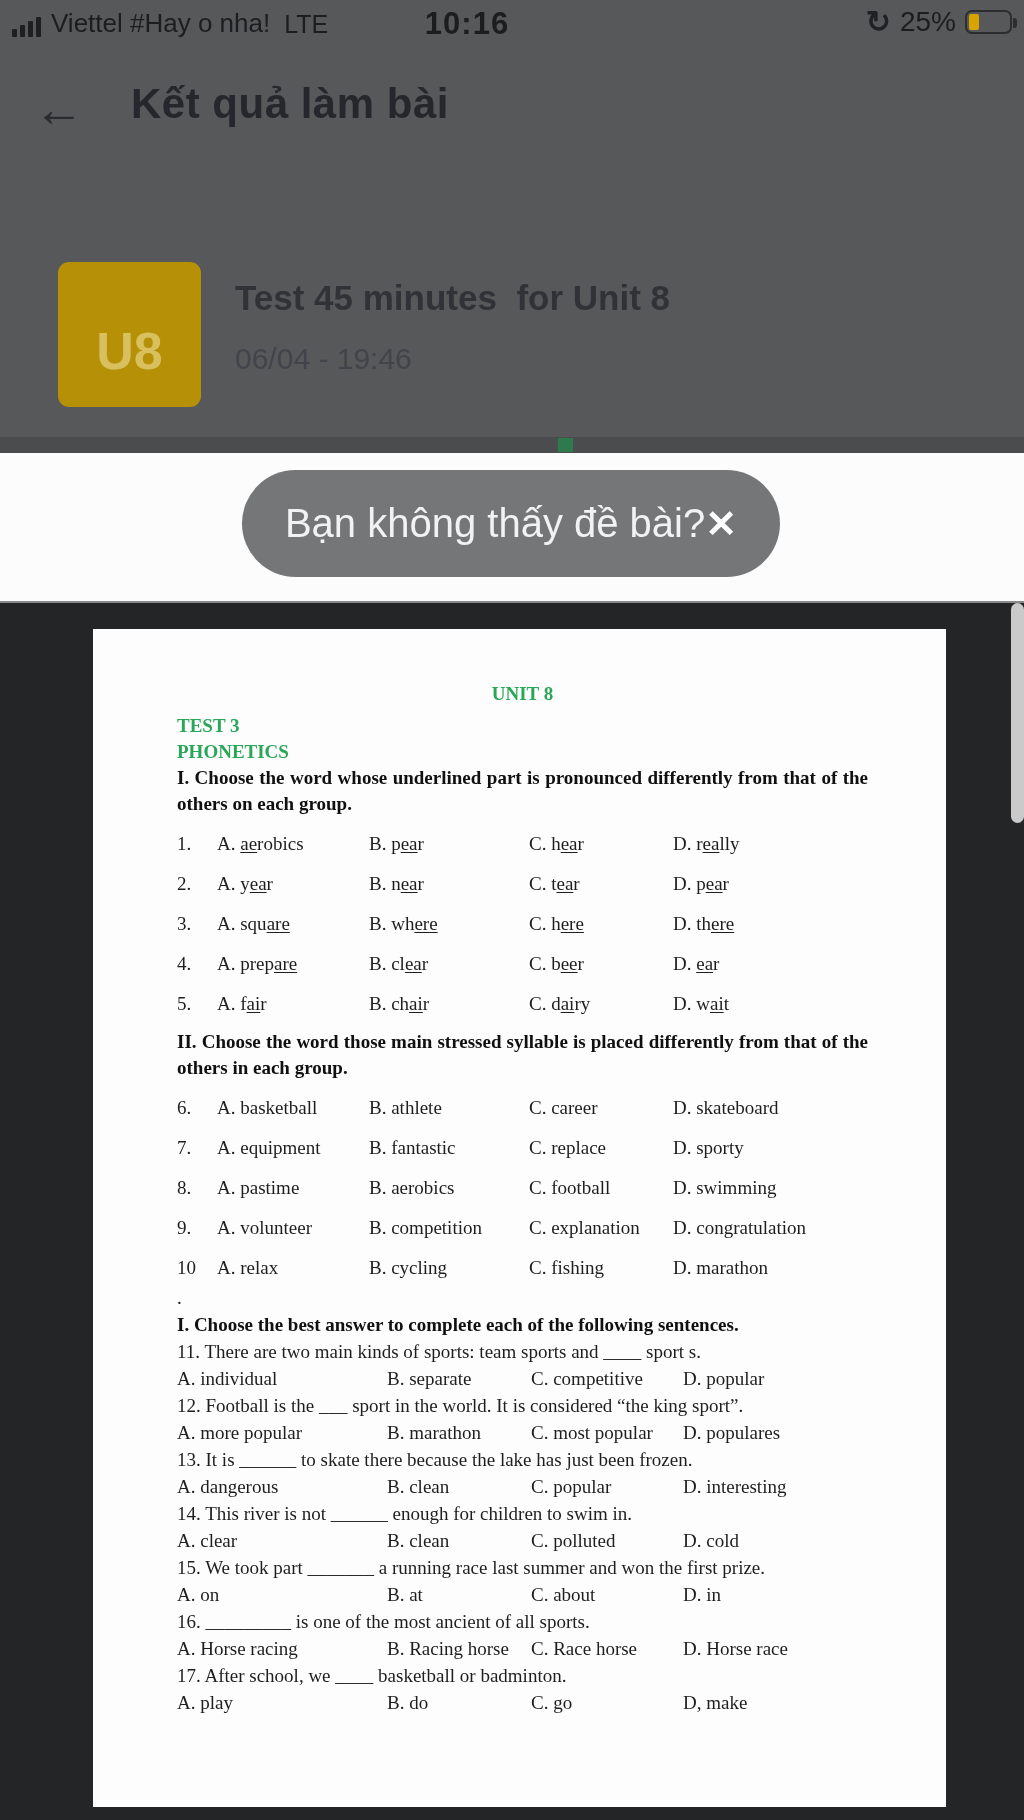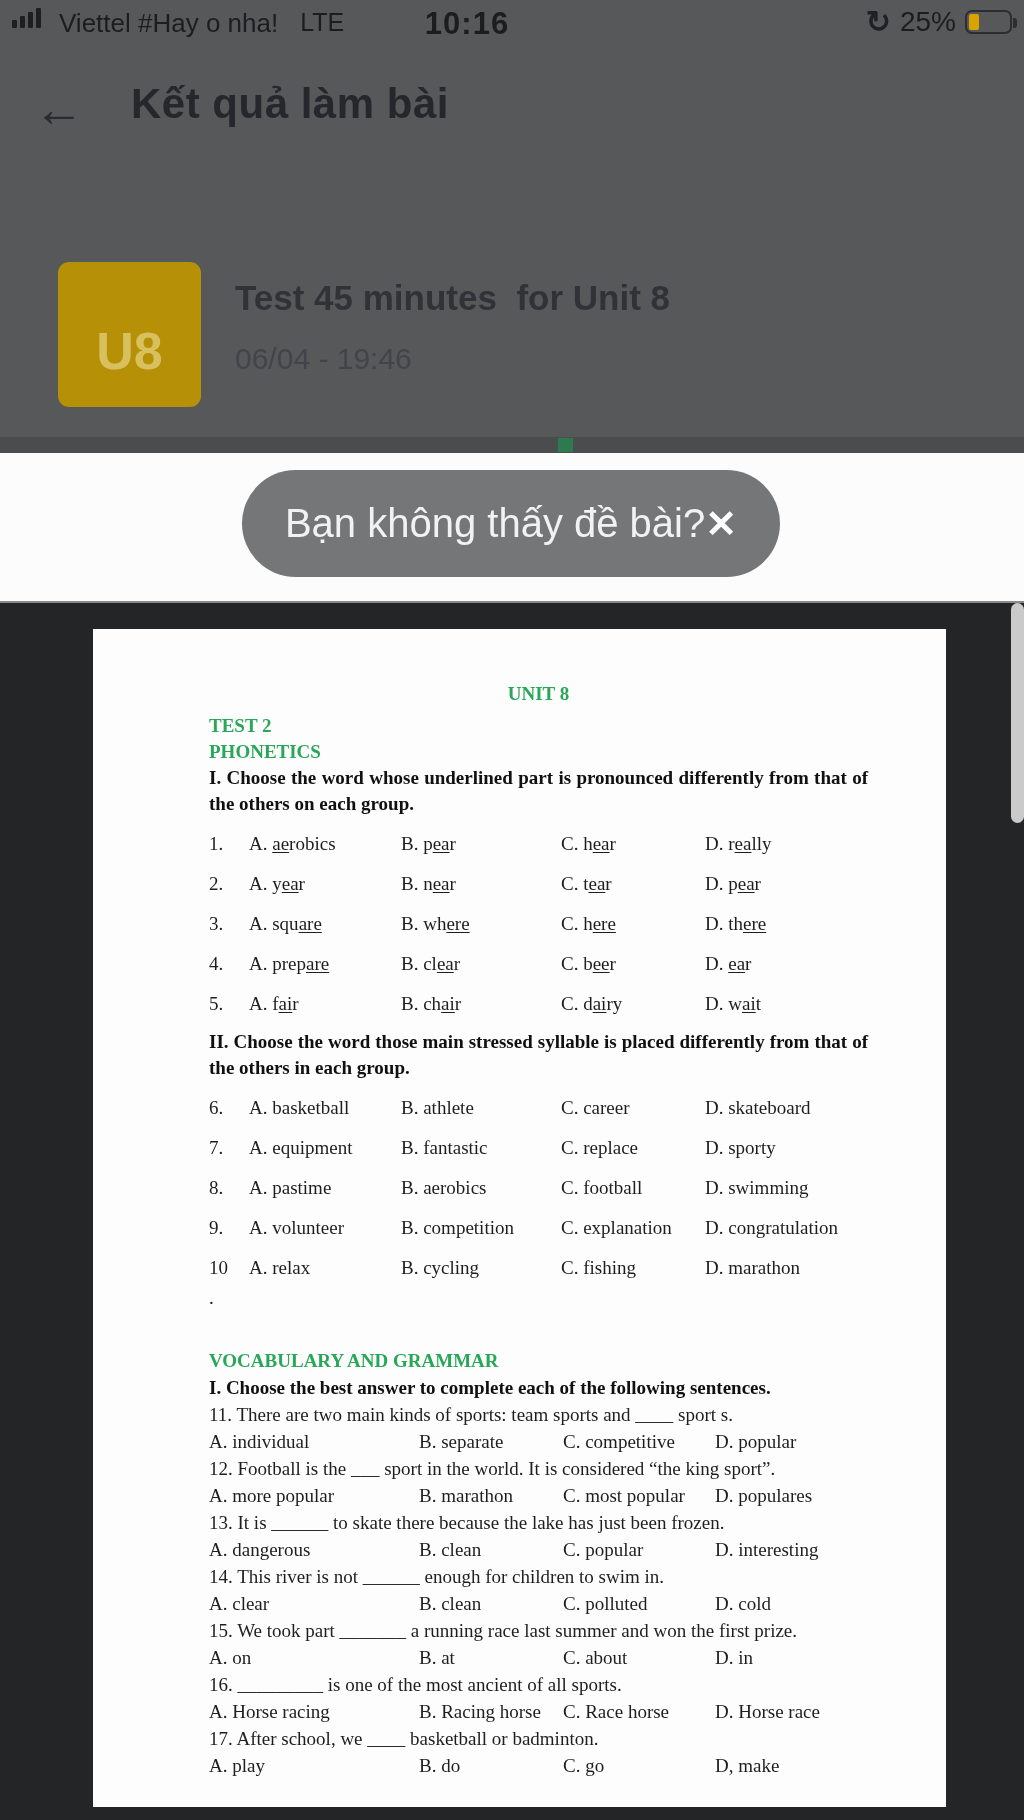--- a/index.html
+++ b/index.html
@@ -8,21 +8,21 @@
     --doc-bg:#242526; --page-bg:#fdfdfd;
   }
   *{margin:0;padding:0;box-sizing:border-box}
   body{width:1024px;height:1820px;overflow:hidden;background:#000;
        font-family:"Liberation Sans",sans-serif;}
   .screen{position:relative;width:1024px;height:1820px}
 
   
   .top-dim{position:relative;width:100%;height:453px;background:var(--dim-bg)}
   .status-bar{position:absolute;top:0;left:0;right:0;height:48px;color:#1c1d1f}
-  .sb-left{position:absolute;left:12px;top:8px;display:flex;align-items:flex-start;gap:18px}
+  .sb-left{position:absolute;left:12px;top:8px;display:flex;align-items:flex-end;gap:10px}
   .sig{display:flex;align-items:flex-end;gap:3px;height:22px;padding-bottom:2px}
   .sig i{display:block;width:5px;background:#1e1f21;border-radius:1px}
   .sig i:nth-child(1){height:8px}.sig i:nth-child(2){height:12px}
   .sig i:nth-child(3){height:16px}.sig i:nth-child(4){height:20px}
   .carrier{font-size:26px}
   .lte{font-size:25px;margin-left:4px}
   .sb-time{position:absolute;left:0;right:90px;top:6px;text-align:center;
            font-size:31px;font-weight:600;letter-spacing:1px}
   .sb-right{position:absolute;right:12px;top:6px;display:flex;align-items:center;gap:9px}
   .rot-icon{font-size:30px;line-height:28px;font-weight:700;color:#202124}
@@ -58,21 +58,21 @@
          align-items:center;justify-content:center;}
   .toast-msg{color:#f2f2f2;font-size:40px}
   .toast-x{color:#ffffff;font-size:38px;font-weight:700;cursor:pointer;line-height:1}
 
   
   .doc-area{position:relative;width:100%;height:1219px;background:var(--doc-bg);
             border-top:2px solid #8a8a8a}
   .doc-scrollbar{position:absolute;right:0;top:0;width:13px;height:220px;
                  background:#cacaca;border-radius:7px;cursor:grab}
   .doc-page{position:absolute;left:93px;top:26px;width:853px;height:1178px;
-            background:var(--page-bg);padding:52px 78px 0 116px;
+            background:var(--page-bg);padding:52px 78px 0 84px;
             font-family:"Liberation Serif",serif;font-size:19px;color:#1e1e1e}
   .g{color:var(--accent-green);font-weight:700}
   .unit{text-align:center;line-height:26px}
   .ttl{line-height:26px}
   .t1{margin-top:6px}.t2{}
   .instr{font-weight:700;color:#101010;text-align:justify;line-height:26px}
   .p-row{display:grid;grid-template-columns:40px 152px 160px 144px 1fr;
          line-height:26px;margin-top:14px}
   .s-row{display:grid;grid-template-columns:40px 152px 160px 144px 1fr;
          line-height:26px;margin-top:14px}
@@ -130,21 +130,21 @@
   <section class="toast-band">
     <div class="toast">
       <span class="toast-msg">Bạn không thấy đề bài?</span>
       <span class="toast-x">✕</span>
     </div>
   </section>
 
   <section class="doc-area">
     <div class="doc-page">
       <div class="unit g">UNIT 8</div>
-      <div class="ttl t1 g">TEST 2</div>
+      <div class="ttl t1 g">TEST 3</div>
       <div class="ttl t2 g">PHONETICS</div>
       <div class="instr">I. Choose the word whose underlined part is pronounced differently from that of the others on each group.</div>
 
       <div>
           <div class="p-row">
             <span>1.</span>
             <span class="opt"><span>A. </span><span class="ul">ae</span><span>robics</span></span>
             <span class="opt"><span>B. p</span><span class="ul">ea</span><span>r</span></span>
             <span class="opt"><span>C. h</span><span class="ul">ea</span><span>r</span></span>
             <span class="opt"><span>D. r</span><span class="ul">ea</span><span>lly</span></span>
@@ -214,21 +214,20 @@
             <span>10</span>
             <span>A. relax</span>
             <span>B. cycling</span>
             <span>C. fishing</span>
             <span>D. marathon</span>
           </div>
         </div>
 
       <div class="dot-line">.</div>
 
-      <div class="vocab-head g">VOCABULARY AND GRAMMAR</div>
       <div class="instr3">I. Choose the best answer to complete each of the following sentences.</div>
 
       <div>
           <div class="q-line">11. There are two main kinds of sports: team sports and ____ sport s.</div>
           <div class="a-row">
             <span>A. individual</span>
             <span>B. separate</span>
             <span>C. competitive</span>
             <span>D. popular</span>
           </div>

